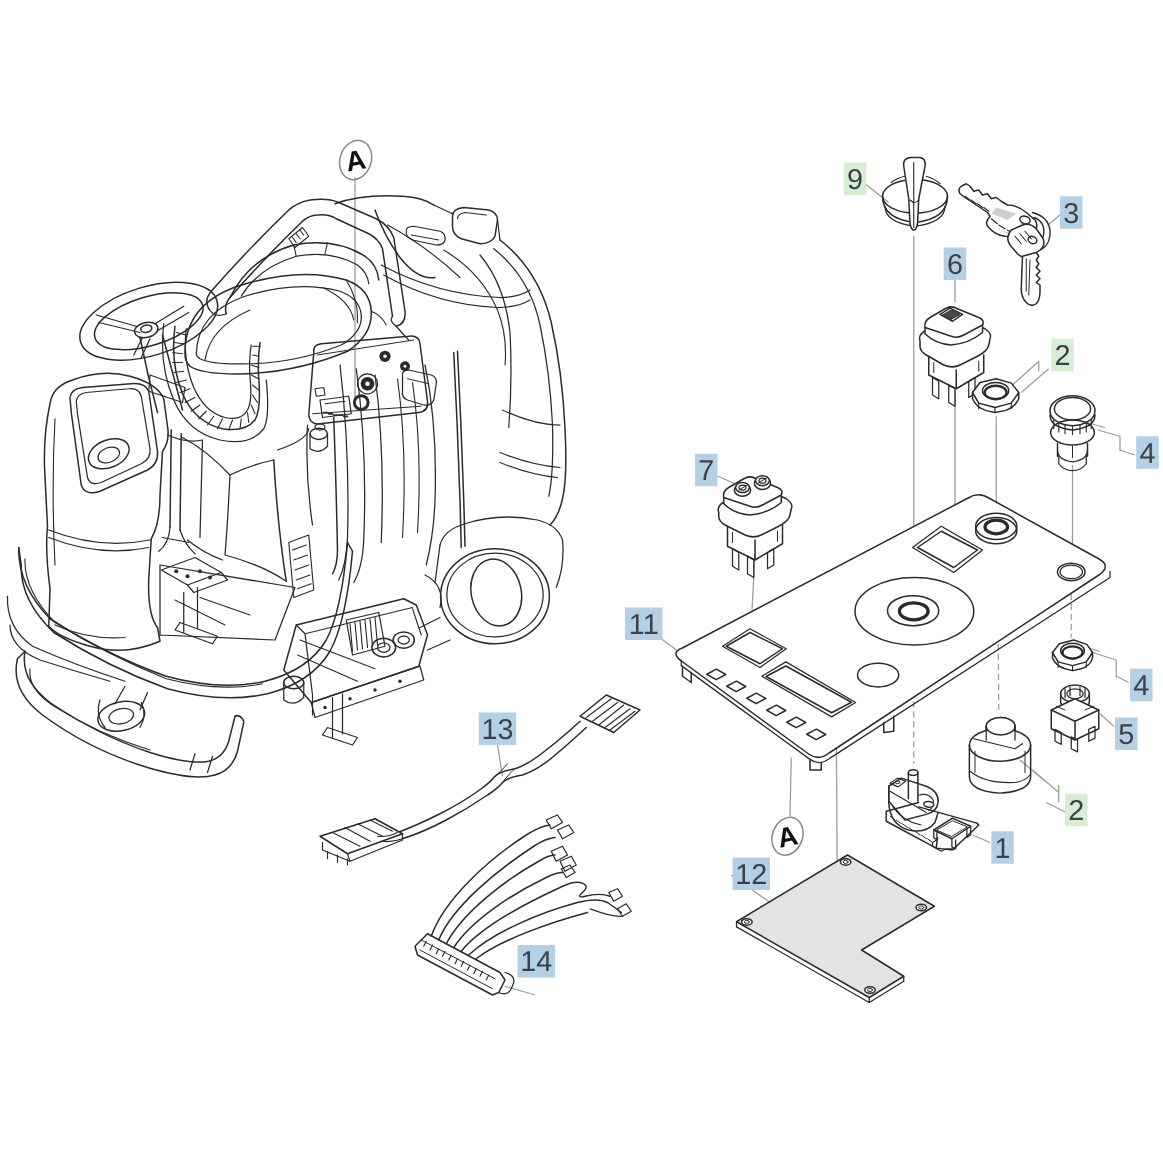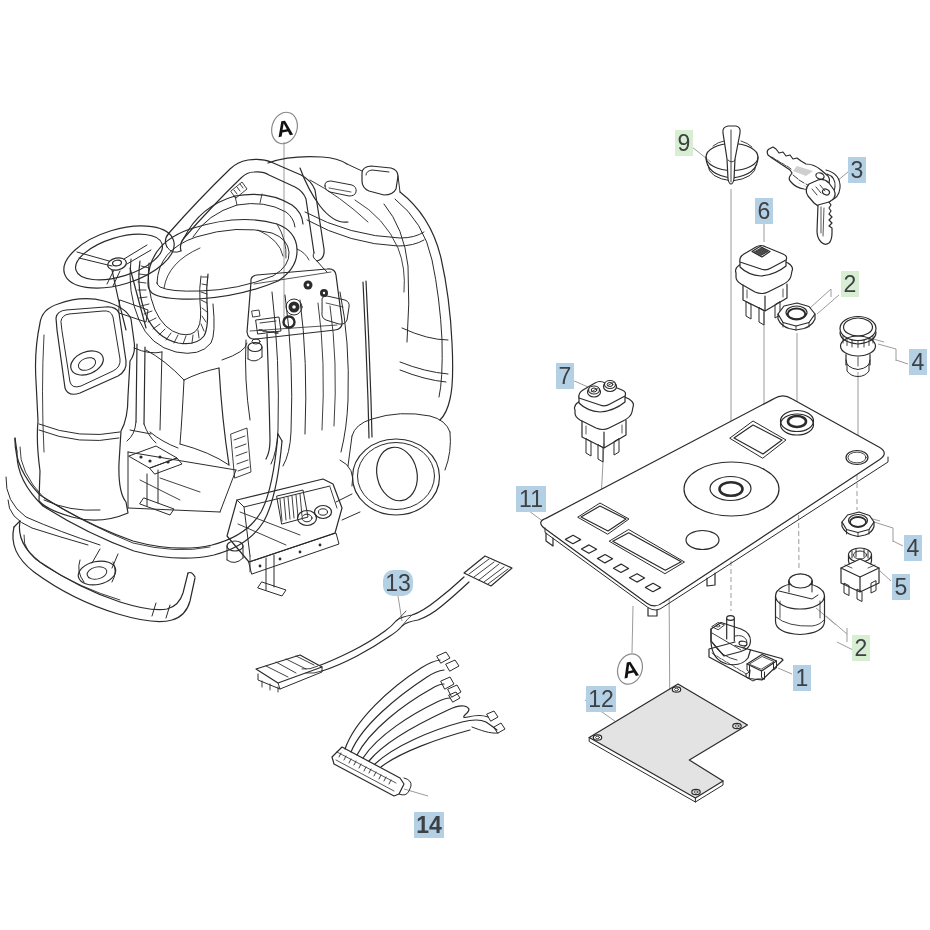--- a/index.html
+++ b/index.html
@@ -397,21 +397,21 @@
 <path d="M472,727 C480,730 490,734 498,733" stroke-width="1"></path>
 </g>
 </g>
 </svg>
 <div class="lbl green" style="left:675px;top:130px;">9</div>
 <div class="lbl blue" style="left:848px;top:157px;">3</div>
 <div class="lbl blue" style="left:755px;top:198px;">6</div>
 <div class="lbl green" style="left:841px;top:271px;">2</div>
 <div class="lbl blue" style="left:909px;top:349px;">4</div>
 <div class="lbl blue" style="left:556px;top:363px;">7</div>
-<div class="lbl blue w2" style="left:516px;top:486px;text-align:right;">11</div>
+<div class="lbl blue w2" style="left:500px;top:486px;text-align:right;">11</div>
 <div class="lbl blue" style="left:904px;top:535px;">4</div>
 <div class="lbl blue" style="left:892px;top:574px;">5</div>
 <div class="lbl green" style="left:852px;top:635px;">2</div>
 <div class="lbl blue" style="left:793px;top:665px;">1</div>
 <div class="lbl blue w2" style="left:554px;top:686px;margin-left:32px;">12</div>
-<div class="lbl blue w2" style="left:383px;top:570px;border-radius:10px;">13</div>
-<div class="lbl blue w2" style="left:414px;top:812px;font-weight:bold;">14</div>
+<div class="lbl blue w2" style="left:383px;top:570px;">13</div>
+<div class="lbl blue w2" style="left:414px;top:756px;">14</div>
 </div>
 
 </body></html>

